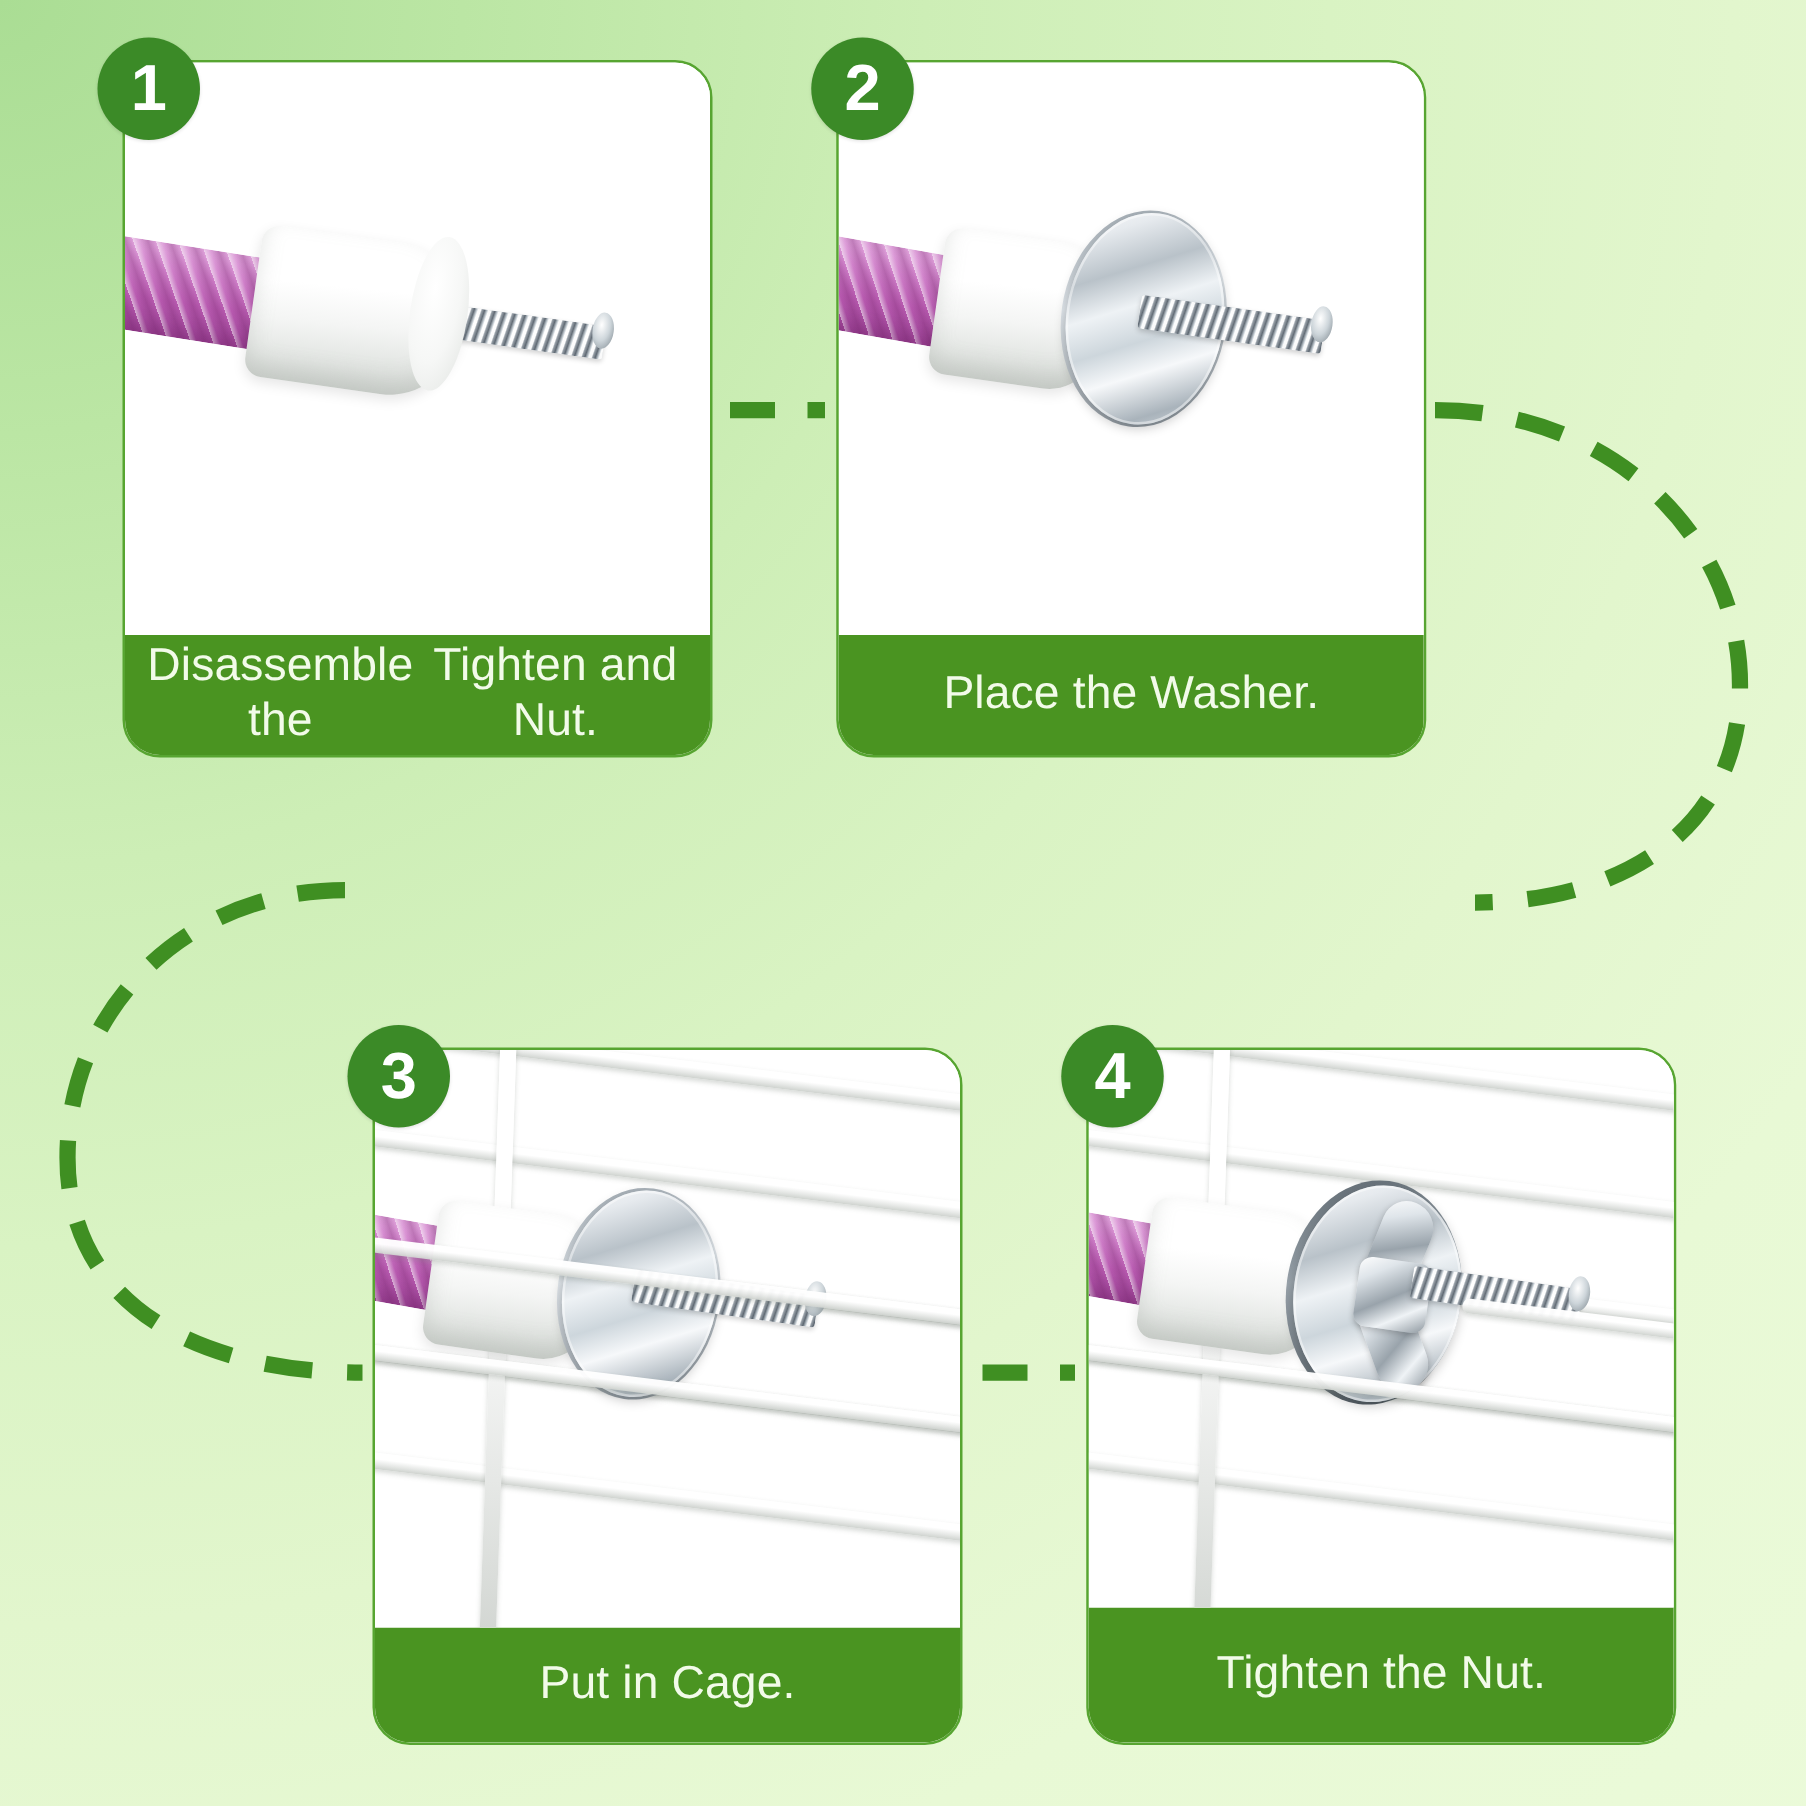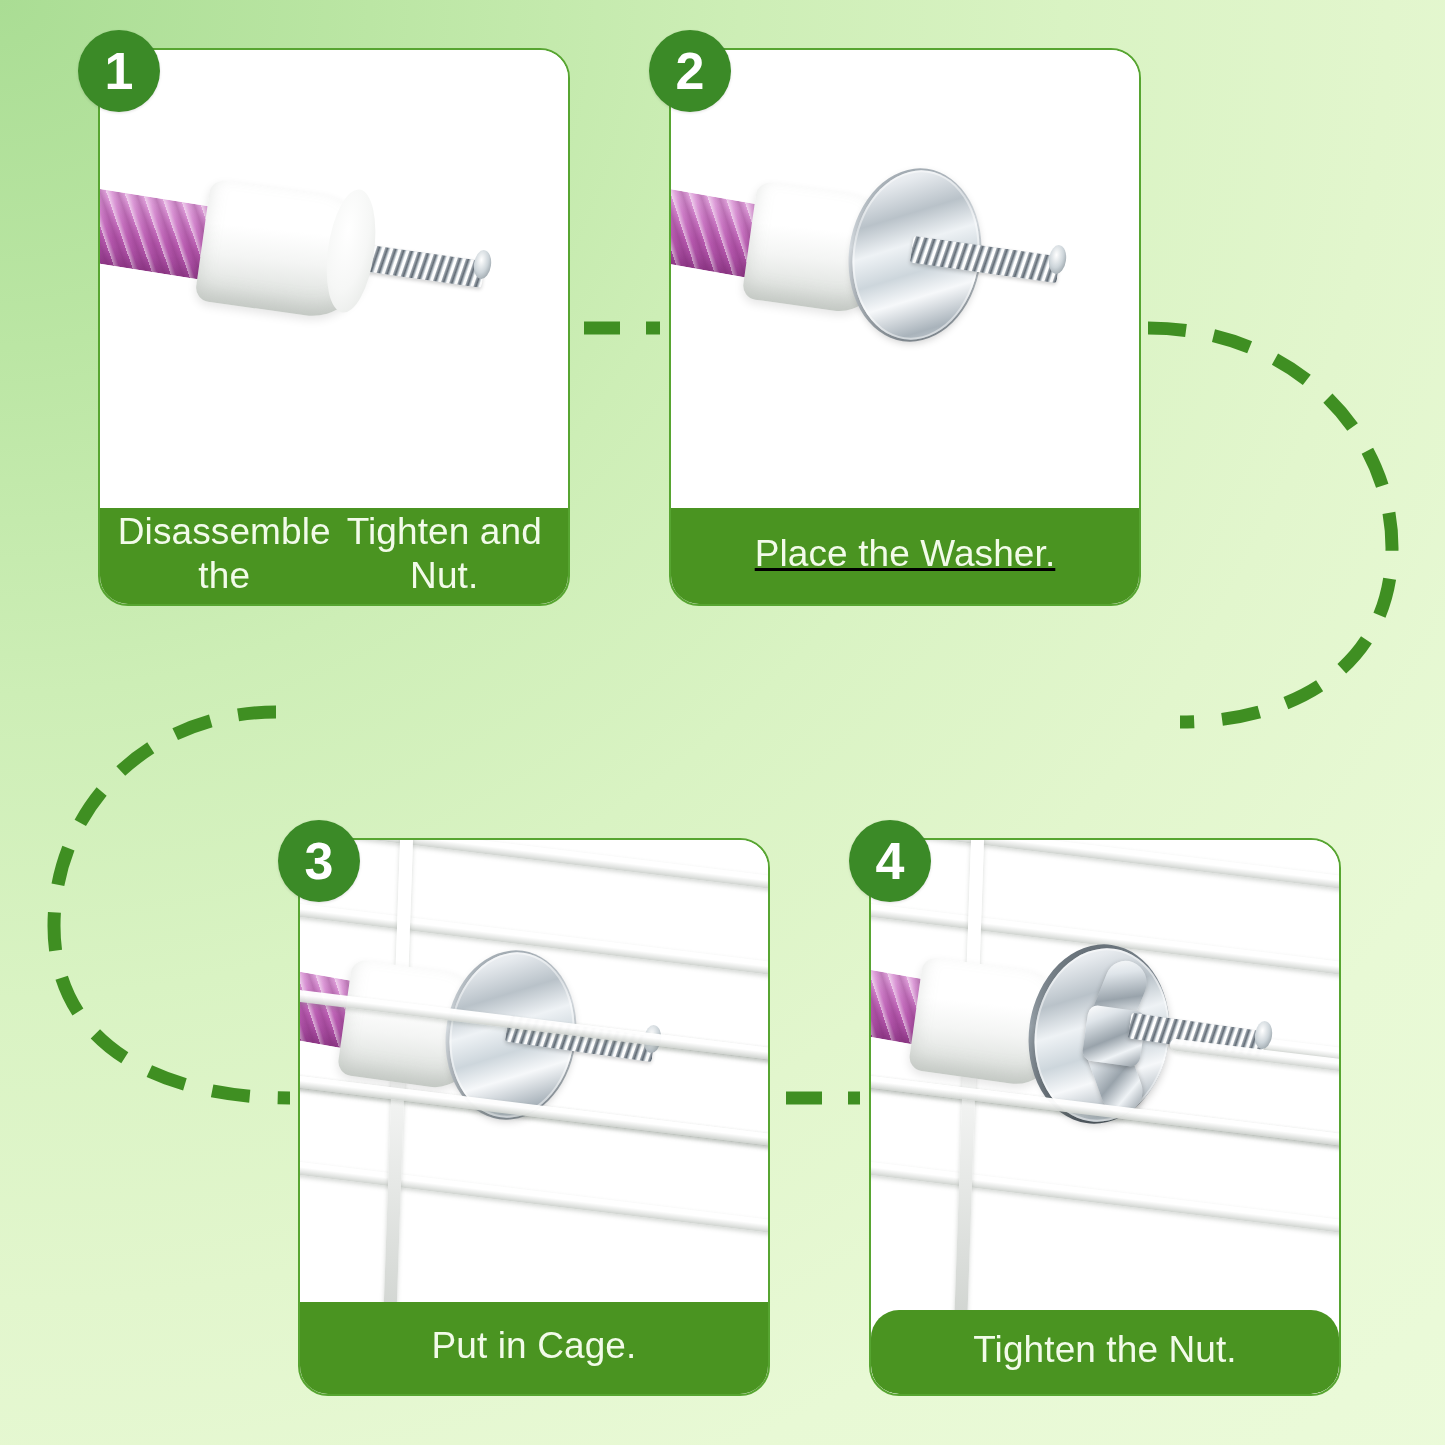--- a/index.html
+++ b/index.html
@@ -55,24 +55,24 @@
     justify-content: center;
     text-align: center;
     line-height: 1.18;
     font-size: 37px;
     letter-spacing: .1px;
     padding: 4px 14px 8px 14px;
   }
   .cap-1 { height: 96px; }
   .cap-2 { height: 96px; }
   .cap-3 { height: 92px; }
-  .cap-4 { height: 84px; border-radius: 28px; }
+  .cap-4 { height: 108px; }
 
   #panel1 { left: 98px;  top: 48px;  width: 472px; height: 558px; justify-content: flex-end; }
-  #panel2 { left: 669px; top: 48px;  width: 472px; height: 558px; text-decoration: underline; }
+  #panel2 { left: 669px; top: 48px;  width: 472px; height: 558px; }
   #panel3 { left: 298px; top: 838px; width: 472px; height: 558px; }
   #panel4 { left: 869px; top: 838px; width: 472px; height: 558px; }
 
   
   .badge {
     position: absolute;
     width: 82px; height: 82px;
     border-radius: 50%;
     background: #3b8a27;
     color: #ffffff;

